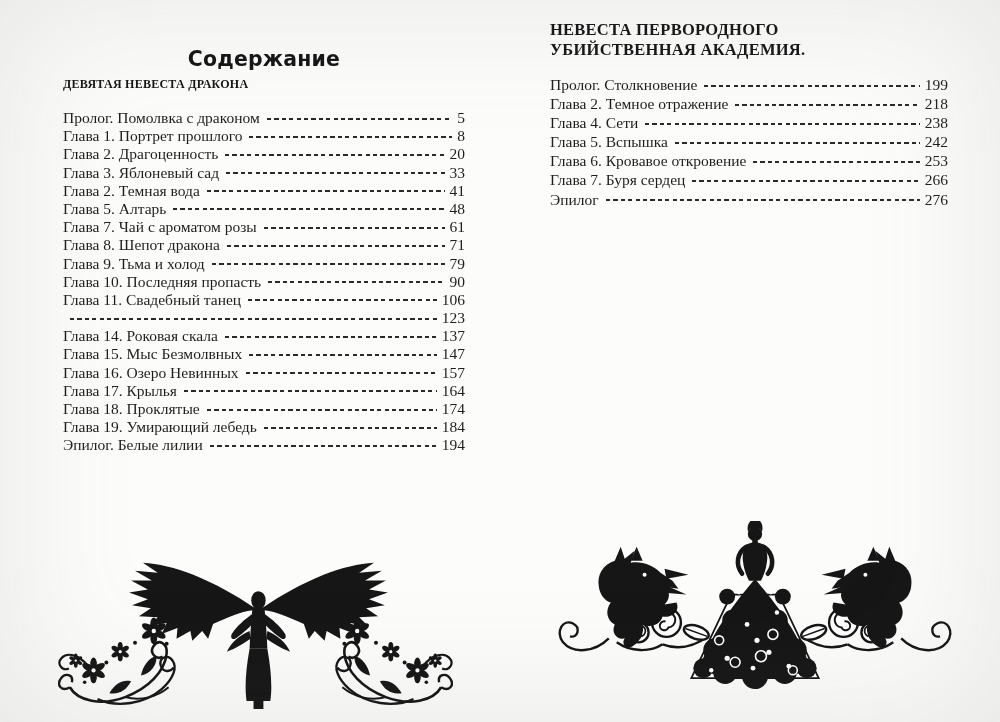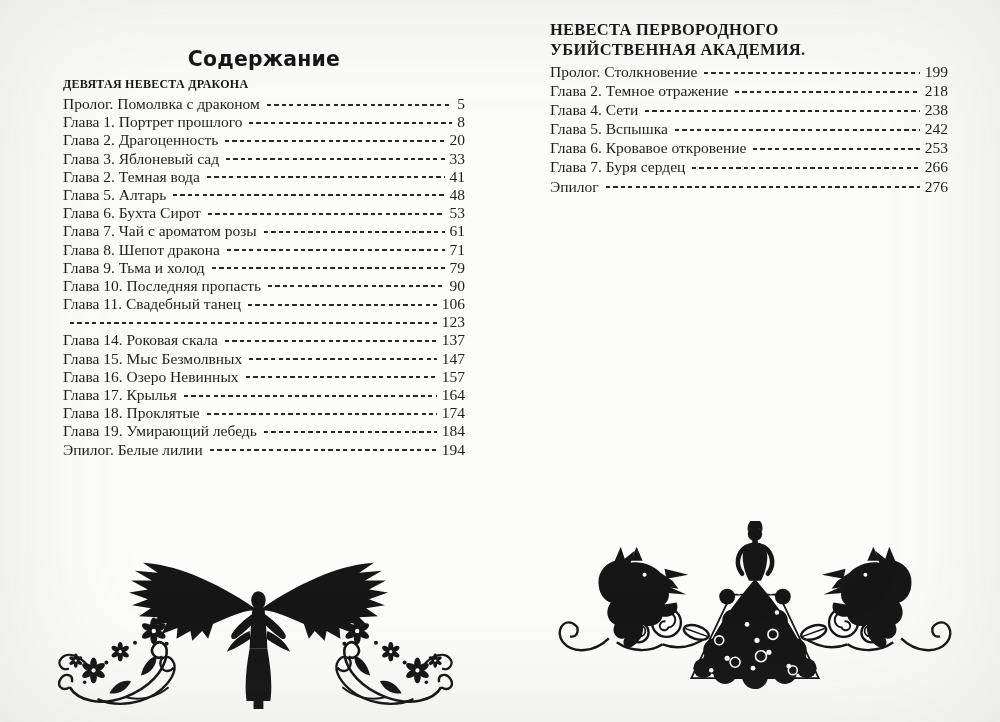--- a/index.html
+++ b/index.html
@@ -37,21 +37,21 @@
     margin: 0 0 2px 0;
     font-weight: bold;
     font-size: 12px;
     letter-spacing: 0.25px;
     color: #161616;
     line-height: 18px;
   }
   .page-right .book-title { font-size: 16.5px; line-height: 19.5px; margin-bottom: 3px; }
   .book-title-line { display: block; }
 
-  .toc { margin-top: 2px; }
+  .toc { margin-top: 16px; }
   .toc-row {
     display: flex;
     align-items: baseline;
     font-size: 15.5px;
     height: 18.2px;
     line-height: 18.2px;
     white-space: nowrap;
   }
   .page-right .toc-row { height: 19.1px; line-height: 19.1px; }
   .toc-title { flex: 0 0 auto; }
@@ -105,25 +105,20 @@
           <span class="leader"></span>
           <span class="toc-page">41</span>
         </div>
 
         <div class="toc-row">
           <span class="toc-title">Глава 5. Алтарь</span>
           <span class="leader"></span>
           <span class="toc-page">48</span>
         </div>
 
-        <div class="toc-row">
-          <span class="toc-title">Глава 6. Бухта Сирот</span>
-          <span class="leader"></span>
-          <span class="toc-page">53</span>
-        </div>
 
         <div class="toc-row">
           <span class="toc-title">Глава 7. Чай с ароматом розы</span>
           <span class="leader"></span>
           <span class="toc-page">61</span>
         </div>
 
         <div class="toc-row">
           <span class="toc-title">Глава 8. Шепот дракона</span>
           <span class="leader"></span>

